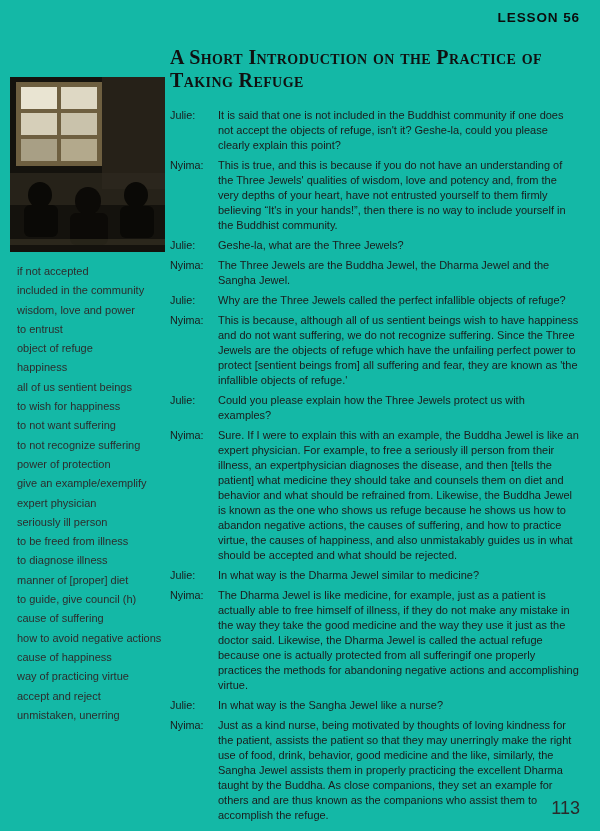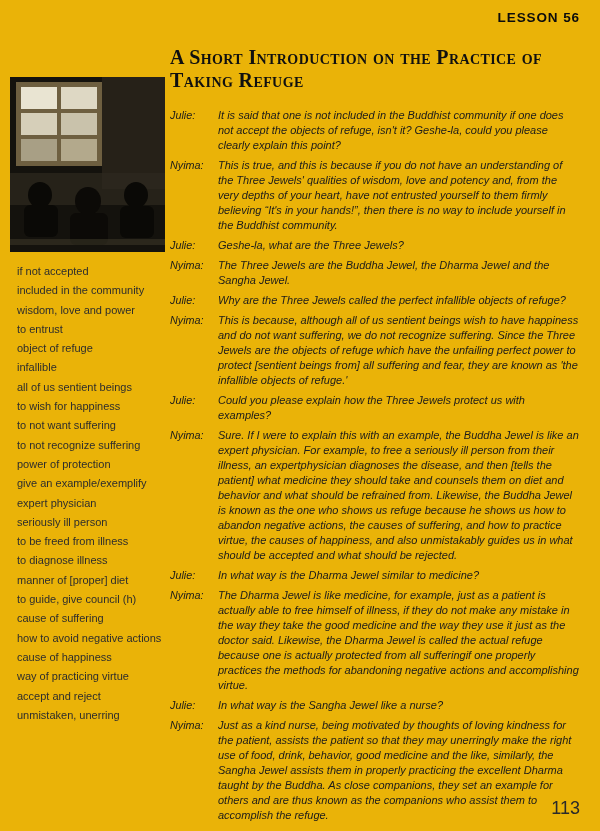--- a/index.html
+++ b/index.html
@@ -1,21 +1,21 @@
 <!DOCTYPE html>
 <html><head>
 <meta charset="utf-8">
 <style>
   * { margin:0; padding:0; box-sizing:border-box; }
   html,body { background:#ffffff; }
   .page {
     position:relative;
     width:600px; height:831px;
     margin:0 auto;
-    background:#eab308;
+    background:#14b8a6;
     font-family:"Liberation Sans", sans-serif;
     color:#1d1d1d;
     overflow:hidden;
   }
   .lesson-label {
     position:absolute; top:10px; right:20px;
     font-size:13.5px; font-weight:bold; letter-spacing:0.9px; color:#0c0c0c;
   }
   .sidebar { position:absolute; left:0; top:62px; width:166px;margin-top:15px; }
   .photo {
@@ -29,21 +29,21 @@
   .title {
     font-family:"Liberation Serif", serif;
     font-variant:small-caps;
     font-weight:600;
     font-size:20px;
     letter-spacing:0.4px;
     text-align:left;
     color:#101010;
     margin-bottom:16px;
   }
-  .dialogue { width:100%;font-style:italic; }
+  .dialogue { width:100%; }
   .entry { display:flex; margin-bottom:5px; }
   .entry.q-gap { margin-top:5px; }
   .speaker { width:48px; flex:none; font-size:10.8px; line-height:15px; color:#1b1b1b; }
   .speech  { flex:1; font-size:11px; line-height:15px; color:#1b1b1b; }
   .page-number {
     position:absolute; right:20px; bottom:12px;
     font-size:18px; color:#2a2a2a;
   }
 </style>
 </head>
@@ -74,21 +74,21 @@
         <rect x="110" y="129" width="34" height="32" rx="6" fill="#0a0906"></rect>
         <rect x="0" y="162" width="155" height="6" fill="#3b3526" opacity="0.6"></rect>
       </svg>
     </div>
     <ul class="vocab" id="vocab-list">
         <li class="vocab-item">if not accepted</li>
         <li class="vocab-item">included in the community</li>
         <li class="vocab-item">wisdom, love and power</li>
         <li class="vocab-item">to entrust</li>
         <li class="vocab-item">object of refuge</li>
-        <li class="vocab-item">infallible</li>
+        <li class="vocab-item">happiness</li>
         <li class="vocab-item">all of us sentient beings</li>
         <li class="vocab-item">to wish for happiness</li>
         <li class="vocab-item">to not want suffering</li>
         <li class="vocab-item">to not recognize suffering</li>
         <li class="vocab-item">power of protection</li>
         <li class="vocab-item">give an example/exemplify</li>
         <li class="vocab-item">expert physician</li>
         <li class="vocab-item">seriously ill person</li>
         <li class="vocab-item">to be freed from illness</li>
         <li class="vocab-item">to diagnose illness</li>

